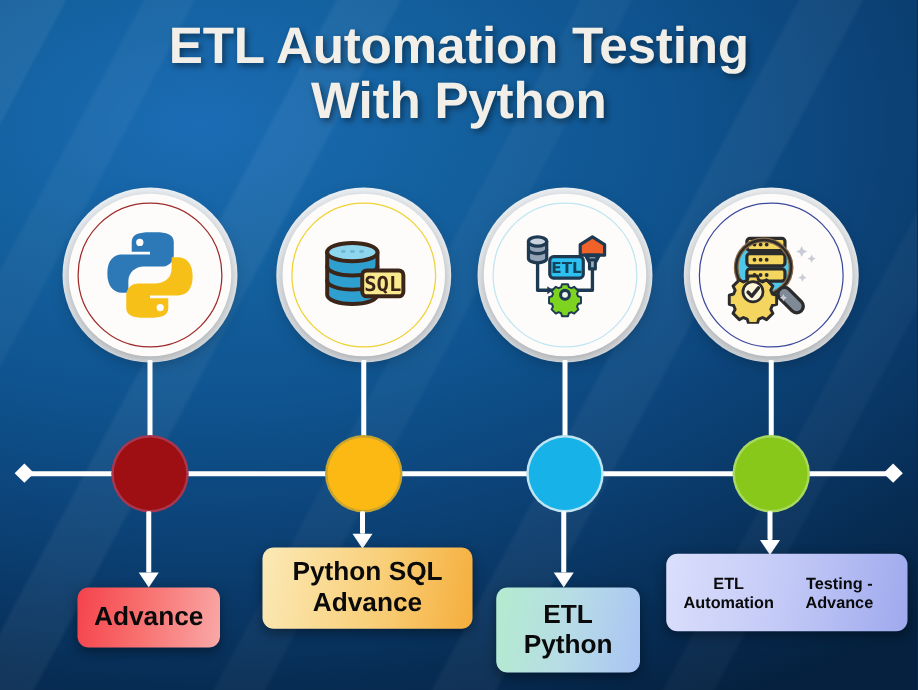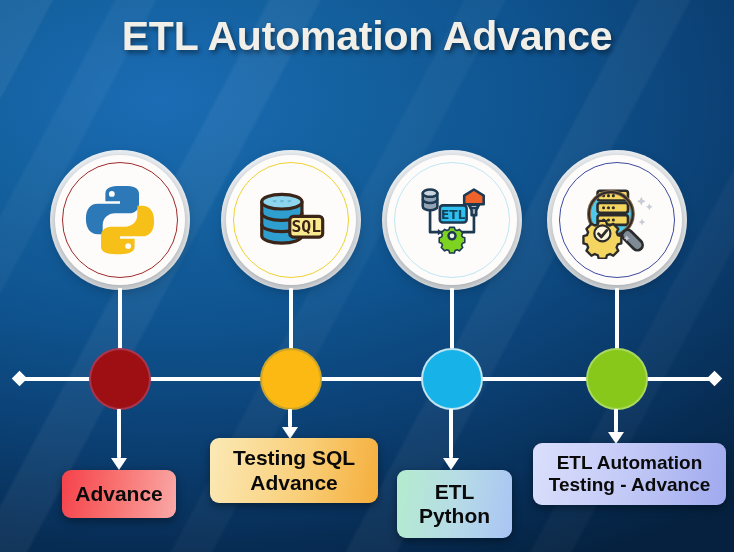--- a/index.html
+++ b/index.html
@@ -136,21 +136,22 @@
     box-sizing: border-box;
     padding: 4px 8px;
   }
 </style>
 </head>
 <body>
 
 <div id="canvas">
 
   <div class="title-block">
-    <div class="title-line">ETL Automation Advance</div>
+    <div class="title-line">ETL Automation Testing</div>
+    <div class="title-line">With Python</div>
   </div>
 
   <div class="icon-circle" style="left:55px; top:155px;">
     <div class="ring" style="border:1.5px solid #9e2b2b;"></div>
     <svg class="icon-svg" viewBox="0 0 64 64">
       <path fill="#2d79b8" d="M31.6 4c-6.2 0-11.6 1.1-11.6 6.4v6.3h12v1.9H13.6c-5.3 0-9.6 3.7-9.6 12.4s4.3 12.6 9.6 12.6h4.2v-7.5c0-5.6 4.6-9.6 10.2-9.6h11.4c4.6 0 8.2-3.1 8.2-7.7v-8.4C47.6 5.2 42.4 4 36.2 4h-4.6zm-6.3 4.2a2.4 2.4 0 1 1 0 4.8 2.4 2.4 0 0 1 0-4.8z"></path>
       <path fill="#f6c018" d="M32.4 60c6.2 0 11.6-1.1 11.6-6.4v-6.3H32v-1.9h18.4c5.3 0 9.6-3.7 9.6-12.4S55.7 20.4 50.4 20.4h-4.2v7.5c0 5.6-4.6 9.6-10.2 9.6H24.6c-4.6 0-8.2 3.1-8.2 7.7v8.4C16.4 58.8 21.6 60 27.8 60h4.6zm6.3-4.2a2.4 2.4 0 1 1 0-4.8 2.4 2.4 0 0 1 0 4.8z"></path>
     </svg>
   </div>
 
@@ -280,29 +281,29 @@
     <div class="head" style="top:23px;"></div>
   </div>
 
   <div class="label-box" style="left:62px; top:470px; width:114px; height:48px; font-size:21px;
               background:linear-gradient(100deg,#f5424b 0%,#f8706f 45%,#f9a9a7 100%);">
     <span>Advance</span>
   </div>
 
   <div class="label-box" style="left:210px; top:438px; width:168px; height:65px; font-size:21px; flex-direction:column;
               background:linear-gradient(100deg,#fbe9b6 0%,#f9cf79 55%,#f5ae3c 100%);">
-    <span>Testing SQL</span>
+    <span>Python SQL</span>
     <span>Advance</span>
   </div>
 
   <div class="label-box" style="left:397px; top:470px; width:115px; height:68px; font-size:21px; flex-direction:column;
               background:linear-gradient(100deg,#b4ecce 0%,#b7dce6 50%,#a9c4f4 100%);">
     <span>ETL</span>
     <span>Python</span>
   </div>
 
-  <div class="label-box" style="left:533px; top:443px; width:193px; height:62px; font-size:19px; flex-direction:column;
+  <div class="label-box" style="left:533px; top:443px; width:193px; height:62px; font-size:13px; flex-direction:row;
               background:linear-gradient(100deg,#dbdffc 0%,#c2c9f6 50%,#9fa9ee 100%);">
     <span>ETL Automation</span>
     <span>Testing - Advance</span>
   </div>
 
 </div>
 
 </body></html>

